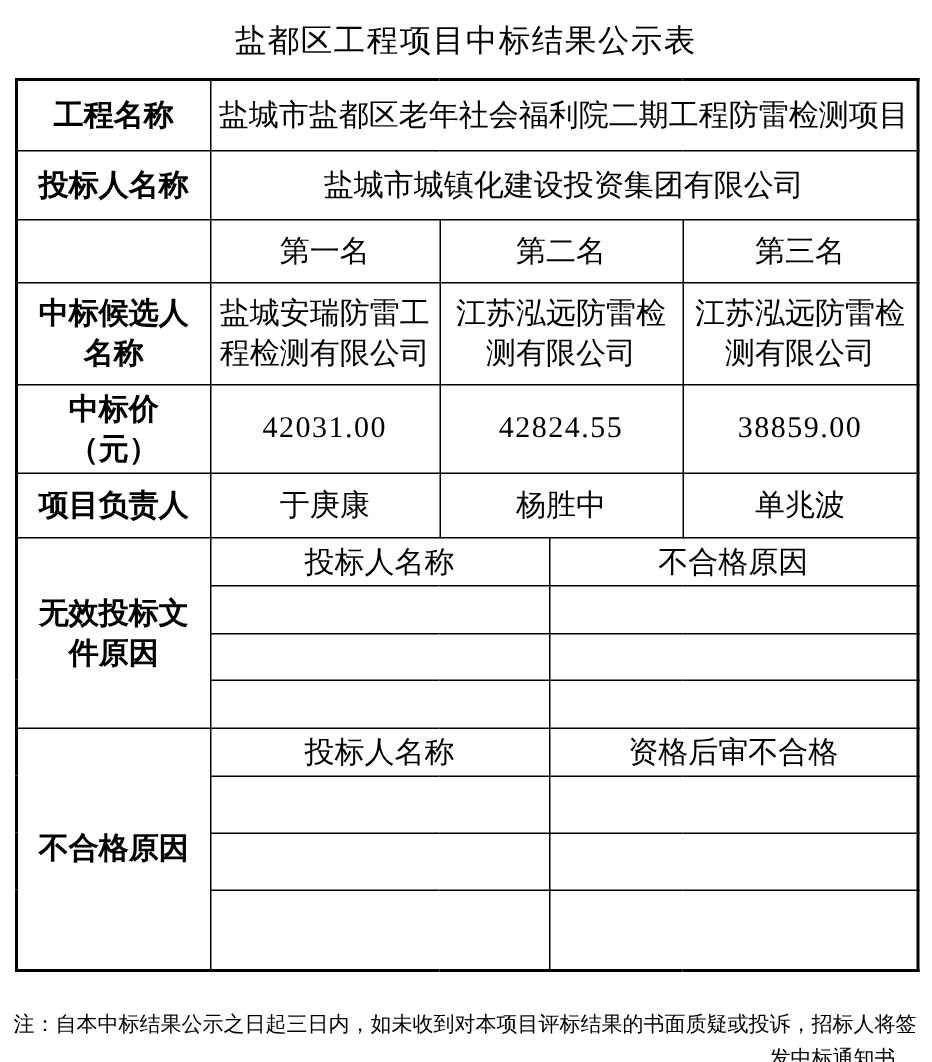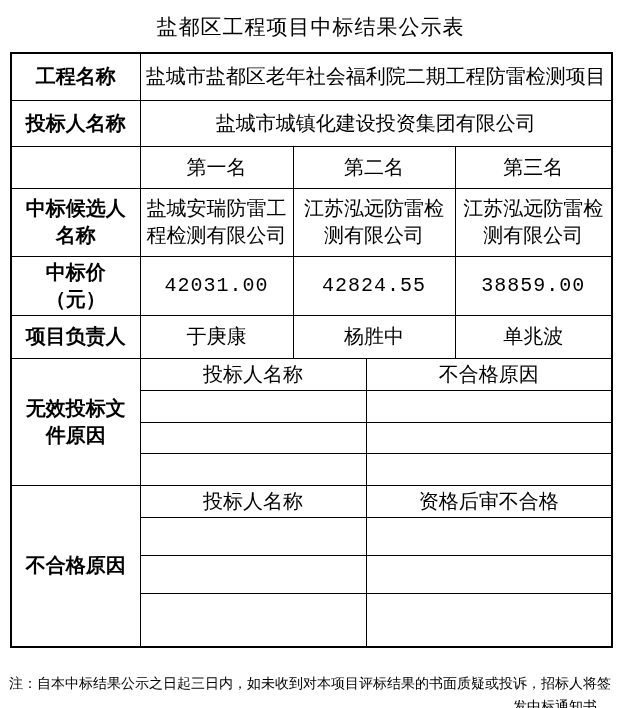--- a/index.html
+++ b/index.html
@@ -47,21 +47,21 @@
   }
   td.label {
     font-weight: bold;
     font-size: 14px;
   }
   td.subhead {
     font-weight: normal;
     font-size: 14px;
   }
   td.num {
-    font-family: Liberation Mono, monospace;
+    font-family: Liberation Serif, serif;
     font-size: 13px;
     letter-spacing: 1px;
   }
   tr.r1 { height: 47px; }
   tr.r2 { height: 46px; }
   tr.r3 { height: 42px; }
   tr.r4 { height: 68px; }
   tr.r5 { height: 40px; }
   tr.r6 { height: 43px; margin-left: 47px; }
   tr.r7 { height: 31px; }

